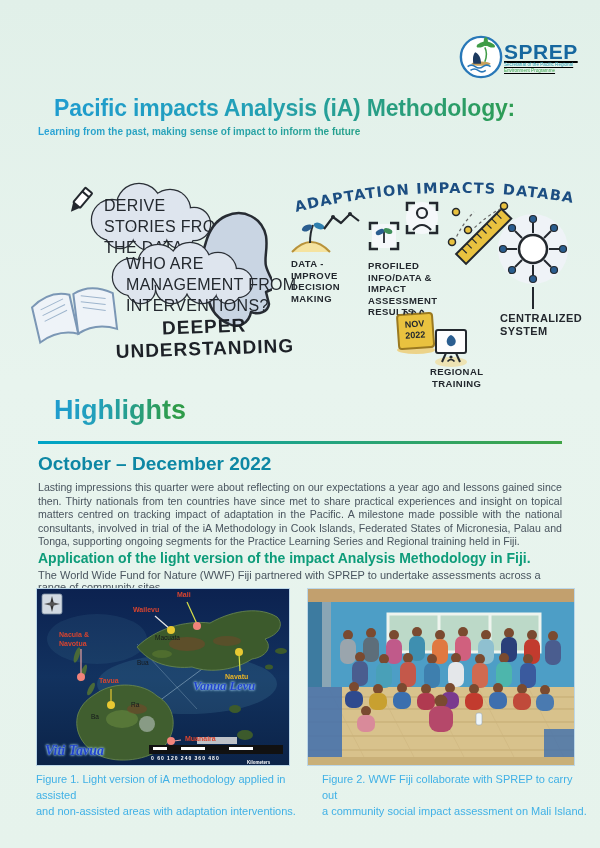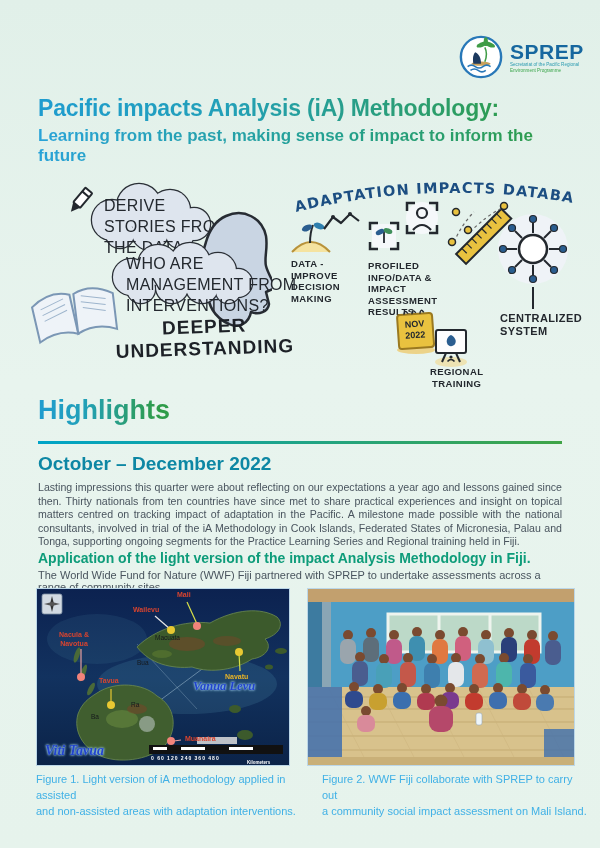--- a/index.html
+++ b/index.html
@@ -7,46 +7,46 @@
     width:600px;height:848px;
     font-family:"Liberation Sans",sans-serif;
     background:linear-gradient(180deg,#e1f0e9 0%,#e8f4ee 45%,#e6f3ec 100%);
     overflow:hidden;
   }
   .page{position:relative;width:600px;height:848px;}
   .abs{position:absolute;}
   .pre{white-space:pre-line;}
   .grad{
     background:linear-gradient(90deg,#1f9ccf 0%,#22a0b8 35%,#2f9c49 90%);
-    -webkit-background-clip:text;background-clip:text;color:transparent;
+    -webkit-background-clip:text;background-clip:text;color:transparent;margin-left:16px;
   }
   .grad2{
     background:linear-gradient(90deg,#29a3d8 0%,#23a08f 55%,#2f9c49 95%);
     -webkit-background-clip:text;background-clip:text;color:transparent;
   }
   .hand{
     font-weight:bold;color:#23282e;font-size:9.5px;line-height:1.22;
     letter-spacing:0.4px;white-space:pre-line;
   }
   .cloud-text{font-weight:normal;color:#23282e;font-size:16px;line-height:1.3;letter-spacing:0.3px;white-space:pre-line;}
-  .logo-wrap{display:flex;align-items:center;gap:6px;}
+  .logo-wrap{display:flex;align-items:center;text-decoration:underline;}
   .logo-text-name{font-weight:bold;font-size:21px;color:#16679f;letter-spacing:0.5px;line-height:1;}
   .logo-tag1{font-size:4.6px;color:#2a9ab0;line-height:1.3;}
   .logo-tag2{font-size:4.6px;color:#3aa54a;line-height:1.3;}
   .h-title{font-size:23px;font-weight:bold;letter-spacing:-0.2px;}
-  .h-sub{font-size:17px;font-weight:bold;}
+  .h-sub{font-size:10px;font-weight:bold;}
   .h-highlights{font-size:27px;font-weight:bold;}
   .rule{height:2.5px;border:none;background:linear-gradient(90deg,#00a4c8,#3fa446);}
   .h-period{font-size:19px;font-weight:bold;color:#0d87a4;}
   .body-text{font-size:10.6px;line-height:13.6px;color:#49545e;text-align:justify;}
   .h-app{font-size:14px;font-weight:bold;color:#0e9c7a;}
   .intro-text{font-size:11px;color:#49545e;}
   .caption{font-size:11px;line-height:1.45;color:#41b1e6;white-space:pre-line;}
   .figure{border:1px solid #bcd7e8;box-sizing:border-box;overflow:hidden;}
-  .mlabel{position:absolute;font-weight:bold;white-space:pre-line;text-align:center;line-height:1.25;}
+  .mlabel{position:absolute;font-weight:bold;white-space:pre-line;text-align:left;line-height:1.25;}
   .ml-red{color:#d8442f;font-size:7px;}
   .ml-dark{color:#15181c;font-size:6.5px;font-weight:normal;}
   .ml-yellow{color:#e8b426;font-size:7px;}
   .island-name{color:#2244cc;font-family:"Liberation Serif",serif;font-style:italic;font-weight:bold;
     text-shadow:0 0 3px #aadcff,0 0 2px #aadcff;}
   .scale-text{color:#ffffff;font-size:5px;letter-spacing:1px;}
 </style>
 </head>
 <body>
 

